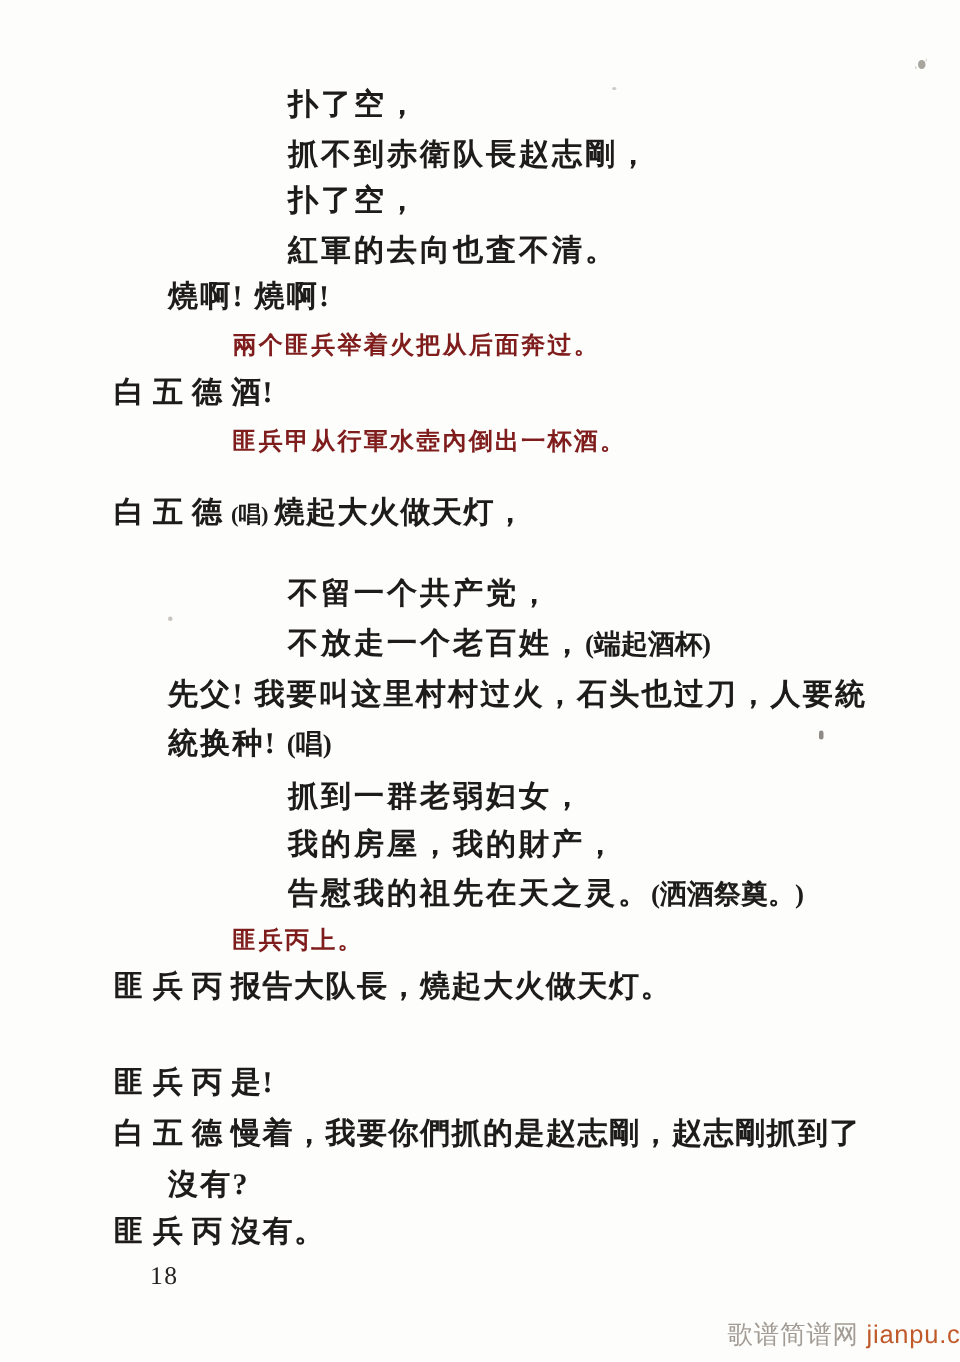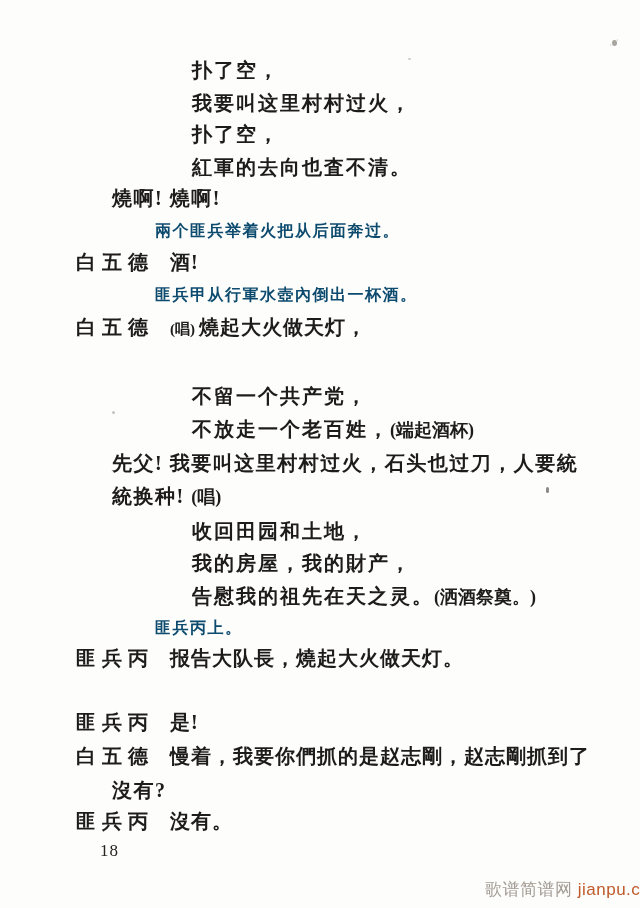--- a/index.html
+++ b/index.html
@@ -19,23 +19,23 @@
   .line{
     position:absolute;
     white-space:nowrap;
     font-size:20px;
     line-height:22px;
     font-weight:bold;
   }
   
   .verse{left:192px;letter-spacing:2px;}
   .cont{left:112px;letter-spacing:1.5px;text-align:right;}
-  .stage{left:155px;font-size:16px;line-height:18px;letter-spacing:1.5px;color:#0c4a6e;}
+  .stage{left:155px;font-size:16px;line-height:18px;letter-spacing:1.5px;color:#7f1d1d;}
   .speech{left:76px;}
-  .speech .name{display:inline-block;letter-spacing:6px;margin-right:16px;}
+  .speech .name{display:inline-block;letter-spacing:6px;margin-right:0;}
   .speech .t{letter-spacing:1px;}
   .cue{font-size:15px;letter-spacing:0;margin-right:4px;}
   .note{font-size:18px;letter-spacing:0;}
   .page-number{
     position:absolute;left:100px;top:841px;
     font-size:17px;letter-spacing:1px;font-weight:normal;
     color:#26231f;
   }
   .watermark{
     position:absolute;left:485px;top:878px;
@@ -50,49 +50,49 @@
   .speck.s2{left:408px;top:58px;width:3px;height:2px;background:#cfccc7;box-shadow:6px 1px 0 -1px #d6d3ce;}
   .speck.s3{left:546px;top:487px;width:3px;height:6px;background:#8e8a85;border-radius:2px;}
   .speck.s4{left:112px;top:411px;width:3px;height:3px;background:#c7c4bf;}
 </style>
 </head>
 <body>
 
 <div class="page">
 
   <div class="line verse" style="top:59px">扑了空，</div>
-  <div class="line verse" style="top:92px">我要叫这里村村过火，</div>
+  <div class="line verse" style="top:92px">抓不到赤衛队長赵志剛，</div>
   <div class="line verse" style="top:123px">扑了空，</div>
   <div class="line verse" style="top:156px">紅軍的去向也査不清。</div>
 
   <div class="line cont" style="top:187px">燒啊! 燒啊!</div>
 
   <div class="line stage" style="top:222px">兩个匪兵举着火把从后面奔过。</div>
 
   <div class="line speech" style="top:251px">
     <span class="name">白五德</span><span class="t">酒!</span>
   </div>
 
   <div class="line stage" style="top:286px">匪兵甲从行軍水壺內倒出一杯酒。</div>
 
-  <div class="line speech" style="top:316px">
+  <div class="line speech" style="top:331px">
     <span class="name">白五德</span><span class="cue">(唱)</span><span class="t">燒起大火做天灯，</span>
   </div>
 
   <div class="line verse" style="top:385px">不留一个共产党，</div>
   <div class="line verse" style="top:418px">
     <span>不放走一个老百姓，</span><span class="note">(端起酒杯)</span>
   </div>
 
   <div class="line cont" style="top:452px">先父! 我要叫这里村村过火，石头也过刀，人要統</div>
   <div class="line cont" style="top:485px">
     <span>統换种!</span> <span class="note">(唱)</span>
   </div>
 
-  <div class="line verse" style="top:520px">收回田园和土地，</div>
+  <div class="line verse" style="top:520px">抓到一群老弱妇女，</div>
   <div class="line verse" style="top:552px">我的房屋，我的財产，</div>
   <div class="line verse" style="top:585px">
     <span>告慰我的祖先在天之灵。</span><span class="note">(洒酒祭奠。)</span>
   </div>
 
   <div class="line stage" style="top:619px">匪兵丙上。</div>
 
   <div class="line speech" style="top:647px">
     <span class="name">匪兵丙</span><span class="t">报告大队長，燒起大火做天灯。</span>
   </div>

